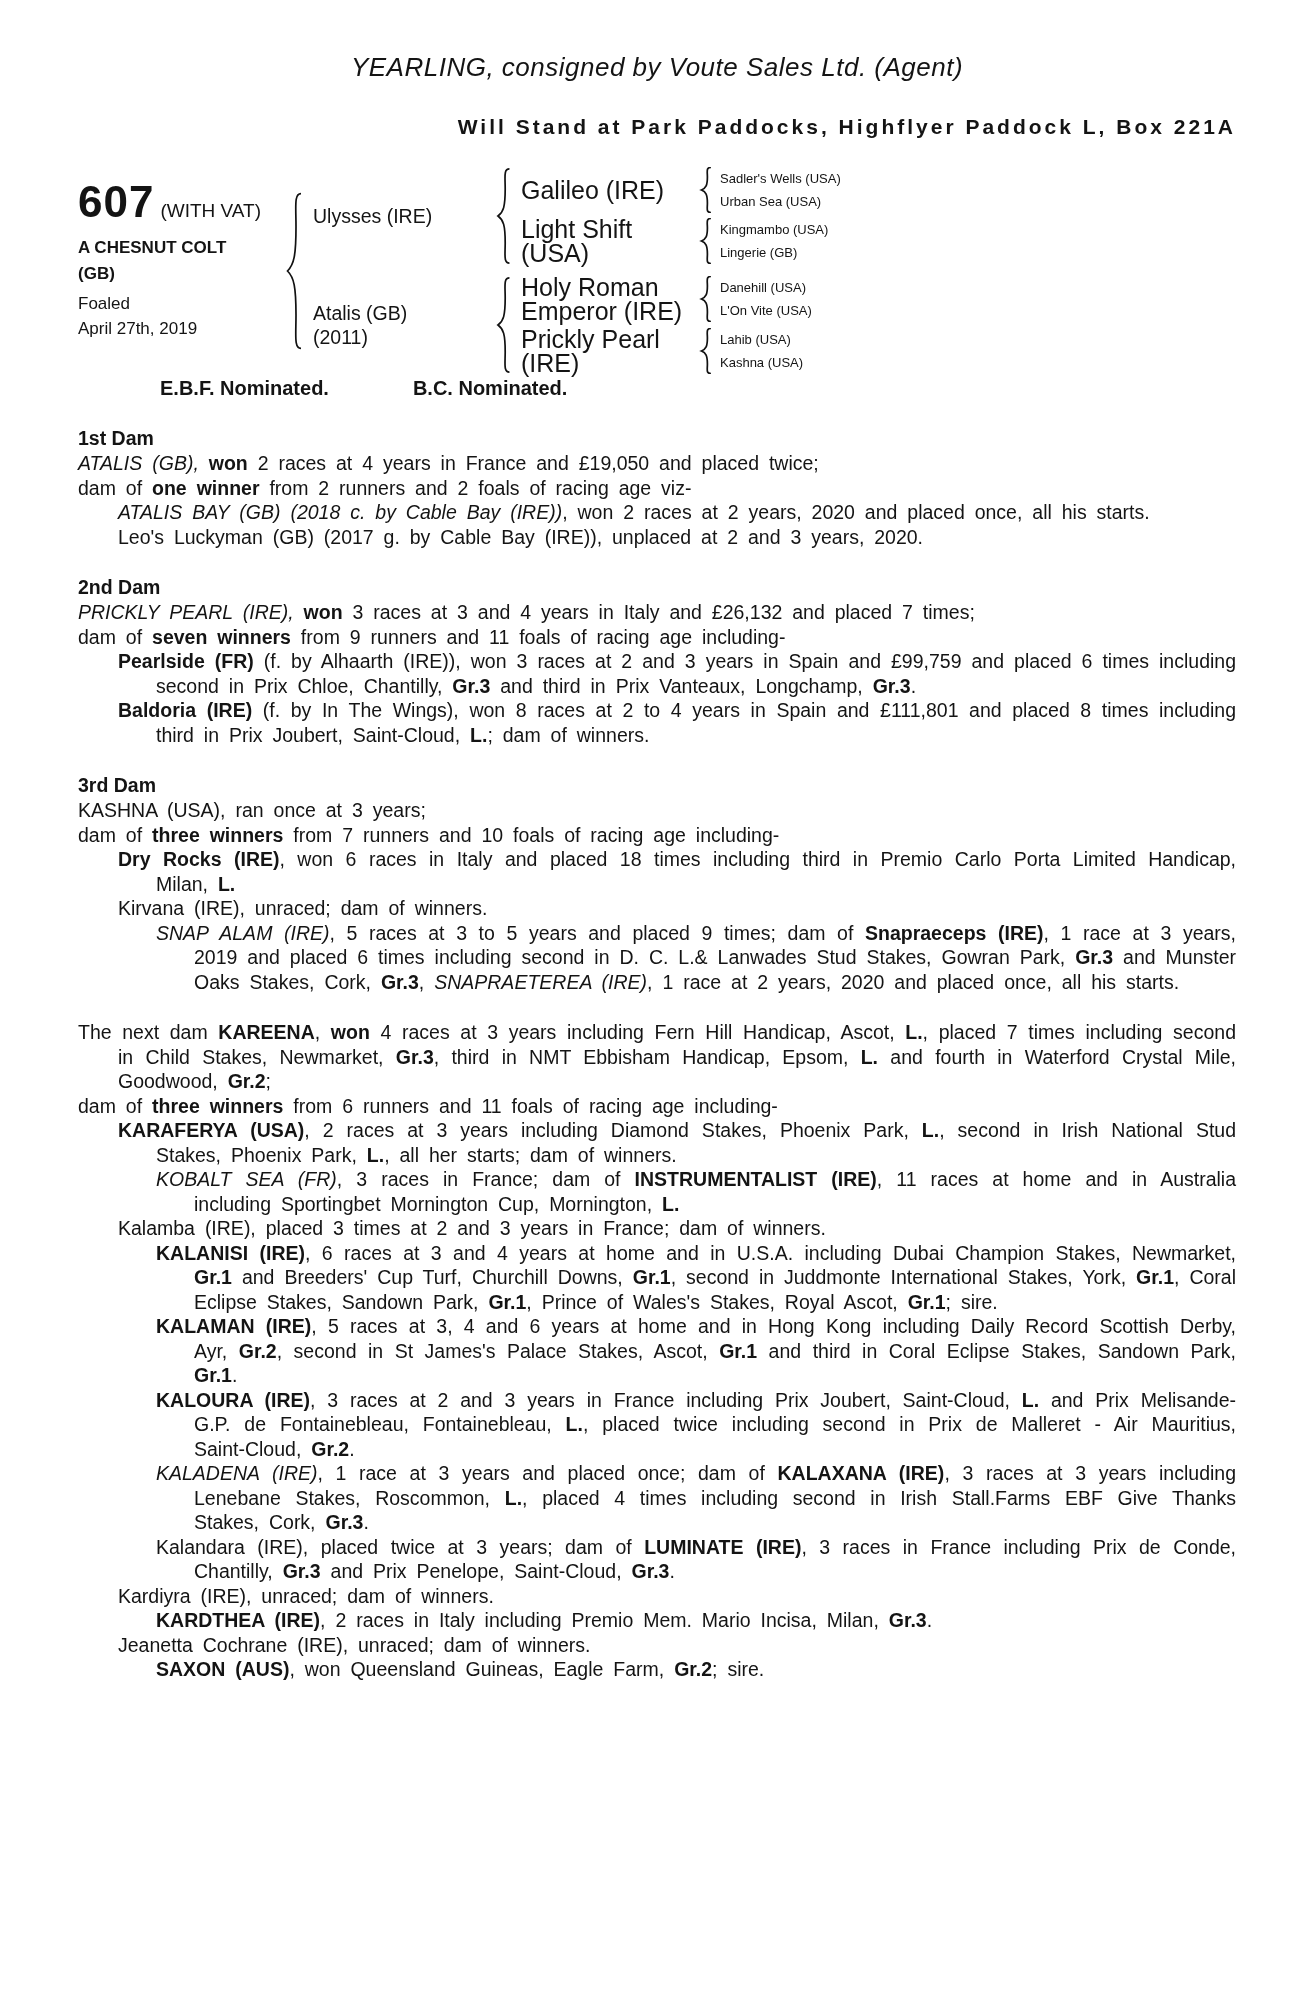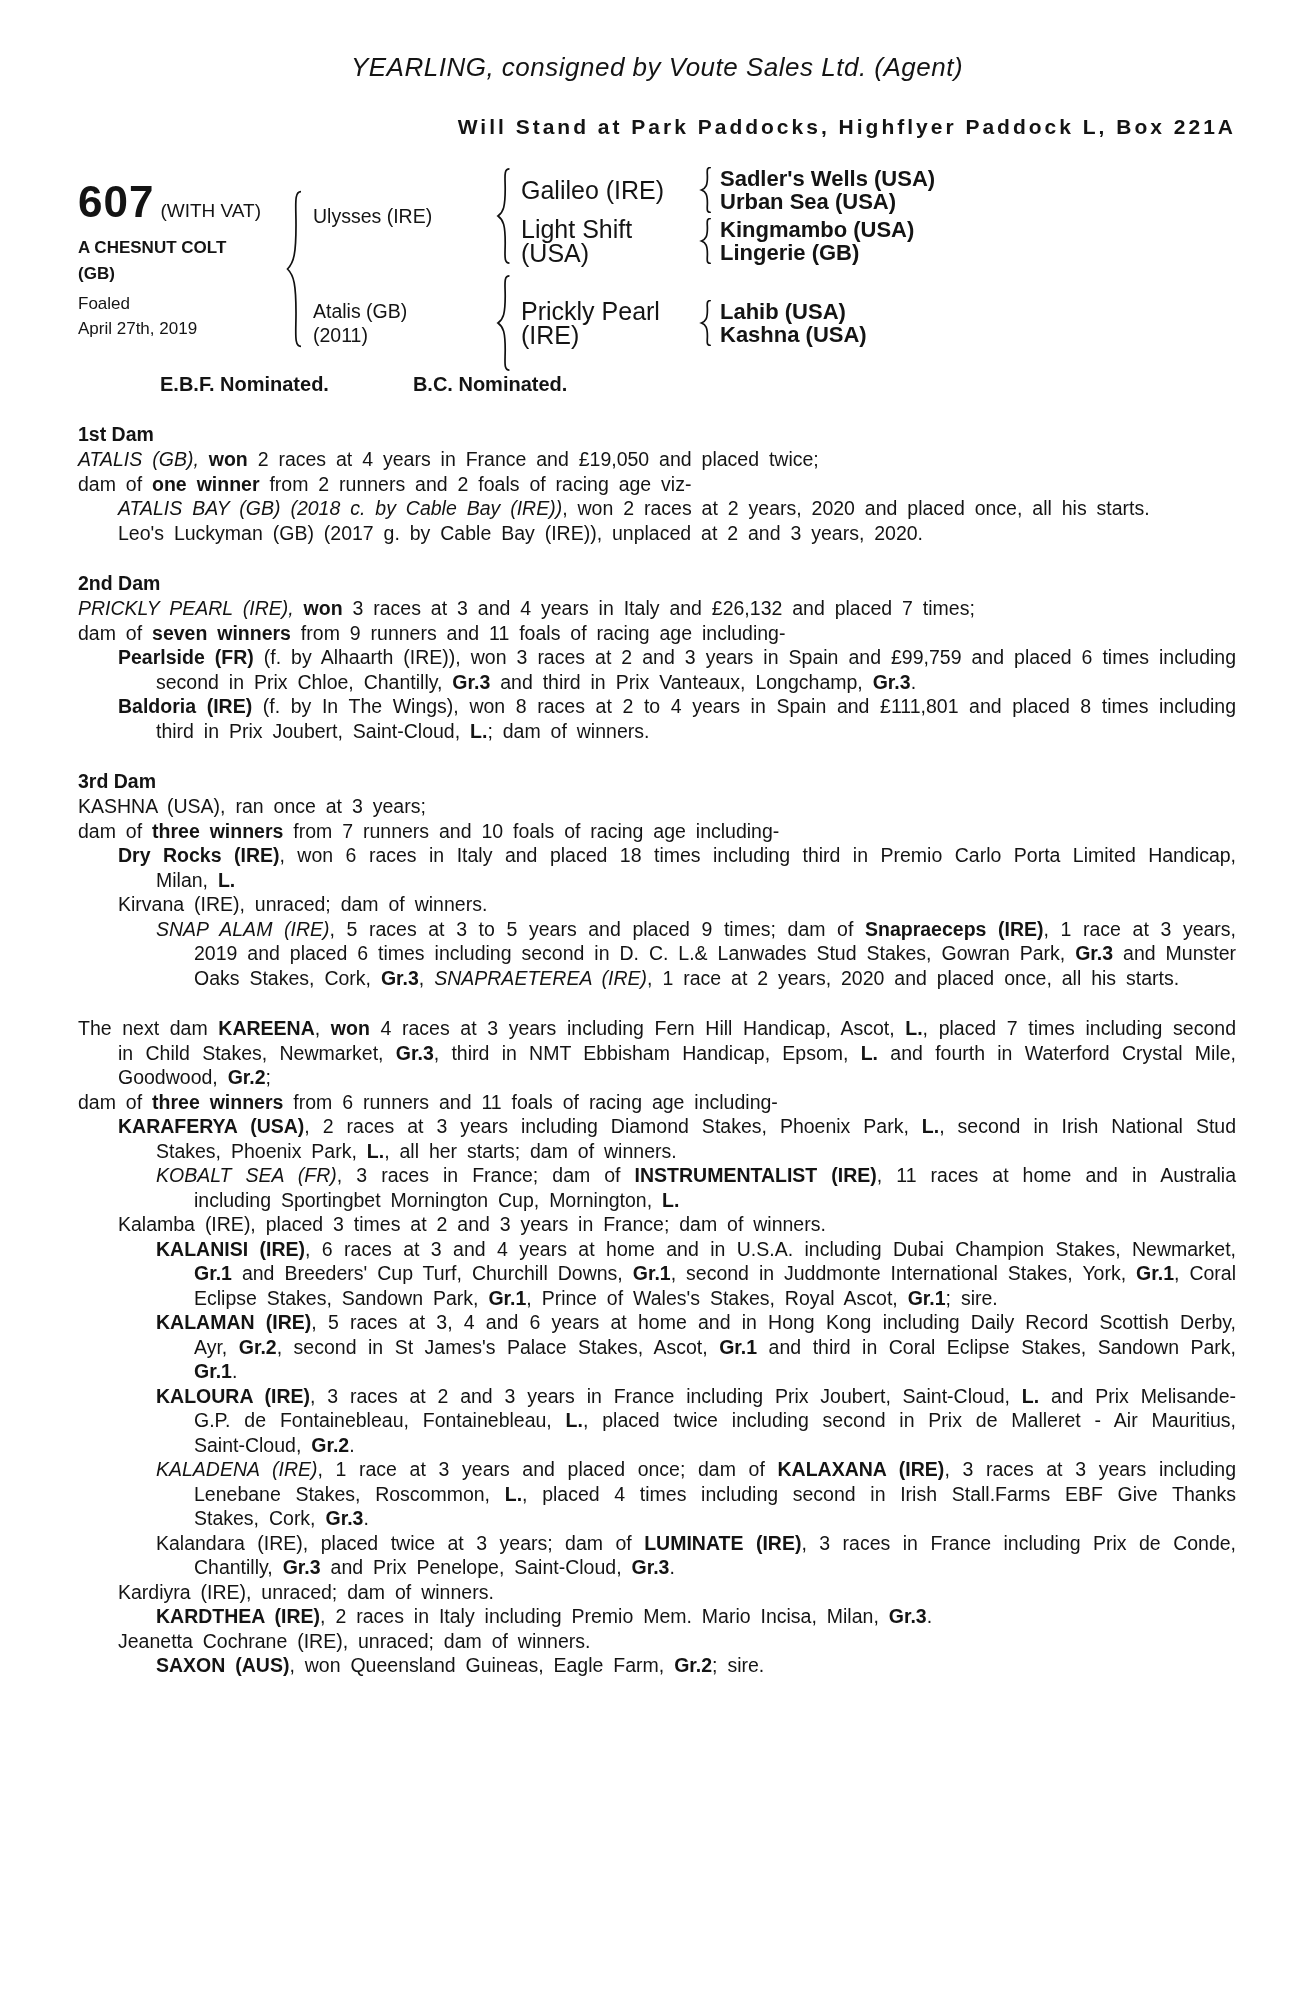--- a/index.html
+++ b/index.html
@@ -16,21 +16,21 @@
   .lot-foaled,.lot-date{font-size:17px;line-height:25px;}
   .lot-foaled{margin-top:4px;}
   .tree{display:flex;align-items:center;}
   .g1col{display:flex;flex-direction:column;gap:10px;}
   .g1row{display:flex;align-items:center;}
   .g1name{width:182px;flex:none;font-size:19.5px;line-height:24px;padding-left:9px;}
   .g2col{display:flex;flex-direction:column;gap:4px;}
   .g2row{display:flex;align-items:center;}
   .g2name{width:178px;flex:none;font-size:25px;line-height:24px;padding-left:9px;}
   .g3col{display:flex;flex-direction:column;}
-  .g3name{font-size:22px;line-height:23px;padding-left:7px;white-space:nowrap;font-weight:bold;}
+  .g3name{font-size:13px;line-height:23px;padding-left:7px;white-space:nowrap;}
   .brace{flex:none;display:block;}
   .br-tall{width:20px;height:158px;}
   .br-md{width:17px;height:96px;}
   .br-sm{width:14px;height:46px;}
   .nominated{display:flex;font-weight:bold;font-size:20px;margin-top:2px;}
   .nom-ebf{margin-left:82px;}
   .nom-bc{margin-left:84px;}
   .sections{margin-top:12px;}
   .section{margin-top:26px;}
   .sec-heading{font-weight:bold;font-size:19.5px;line-height:25px;}
@@ -101,20 +101,30 @@
         <div class="g1row">
           <div class="g1name">
             <span>Atalis (GB)</span><br>
             <span>(2011)</span>
           </div>
           <svg class="brace br-md" viewBox="0 0 20 100" preserveAspectRatio="none">
               <path d="M17 1 C10 1 12 9 12 22 C12 40 10 46 3.5 50 C10 54 12 60 12 78 C12 91 10 99 17 99" fill="none" stroke="#111" stroke-width="1.7" vector-effect="non-scaling-stroke"></path>
             </svg>
           <div class="g2col">
             <div class="g2row">
+              <div class="g2name">Holy Roman Emperor (IRE)</div>
+              <svg class="brace br-sm" viewBox="0 0 20 100" preserveAspectRatio="none">
+                  <path d="M17 1 C10 1 12 9 12 22 C12 40 10 46 3.5 50 C10 54 12 60 12 78 C12 91 10 99 17 99" fill="none" stroke="#111" stroke-width="1.7" vector-effect="non-scaling-stroke"></path>
+                </svg>
+              <div class="g3col">
+                <div class="g3name">Danehill (USA)</div>
+                <div class="g3name">L'On Vite (USA)</div>
+              </div>
+            </div>
+            <div class="g2row">
               <div class="g2name">Prickly Pearl (IRE)</div>
               <svg class="brace br-sm" viewBox="0 0 20 100" preserveAspectRatio="none">
                   <path d="M17 1 C10 1 12 9 12 22 C12 40 10 46 3.5 50 C10 54 12 60 12 78 C12 91 10 99 17 99" fill="none" stroke="#111" stroke-width="1.7" vector-effect="non-scaling-stroke"></path>
                 </svg>
               <div class="g3col">
                 <div class="g3name">Lahib (USA)</div>
                 <div class="g3name">Kashna (USA)</div>
               </div>
             </div>
           </div>

